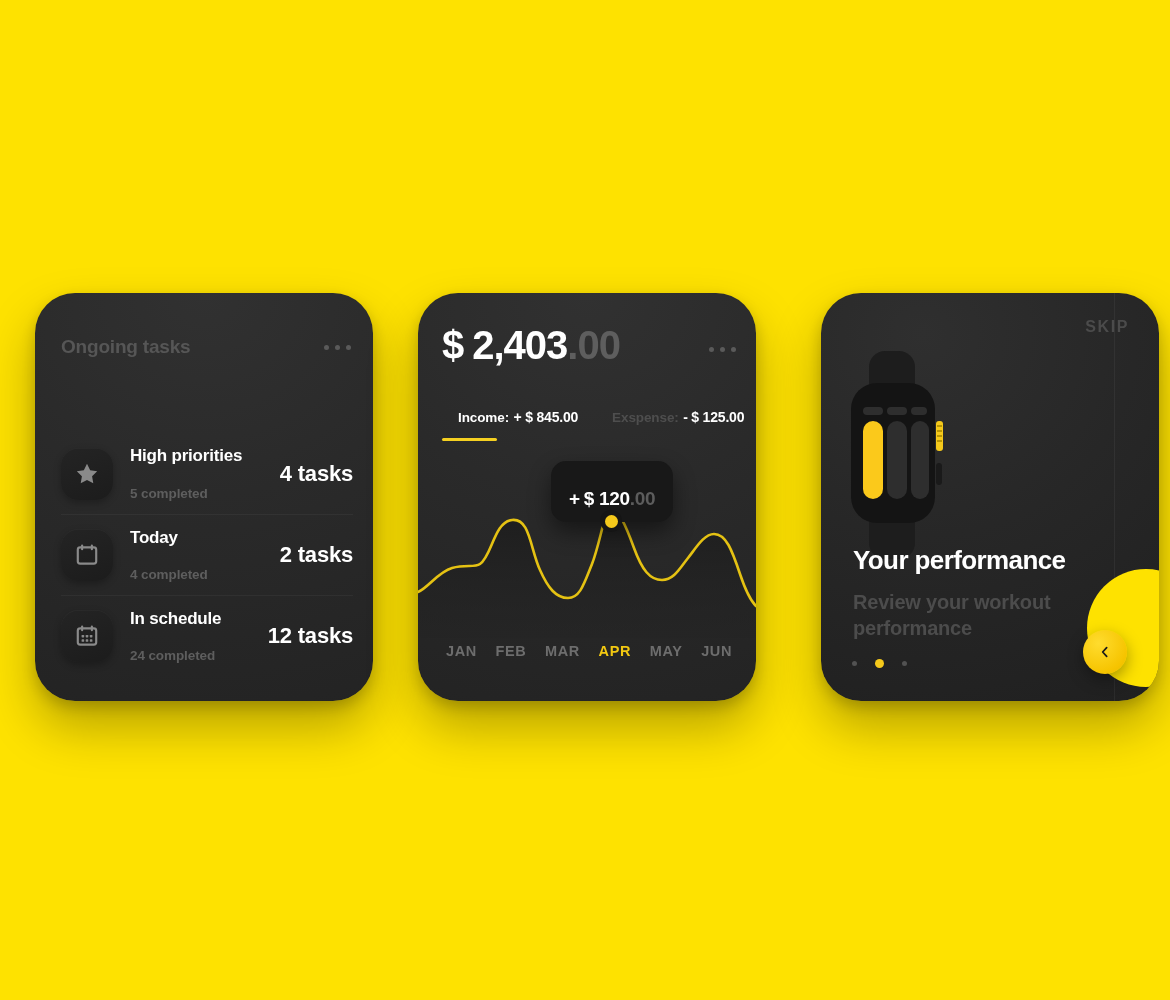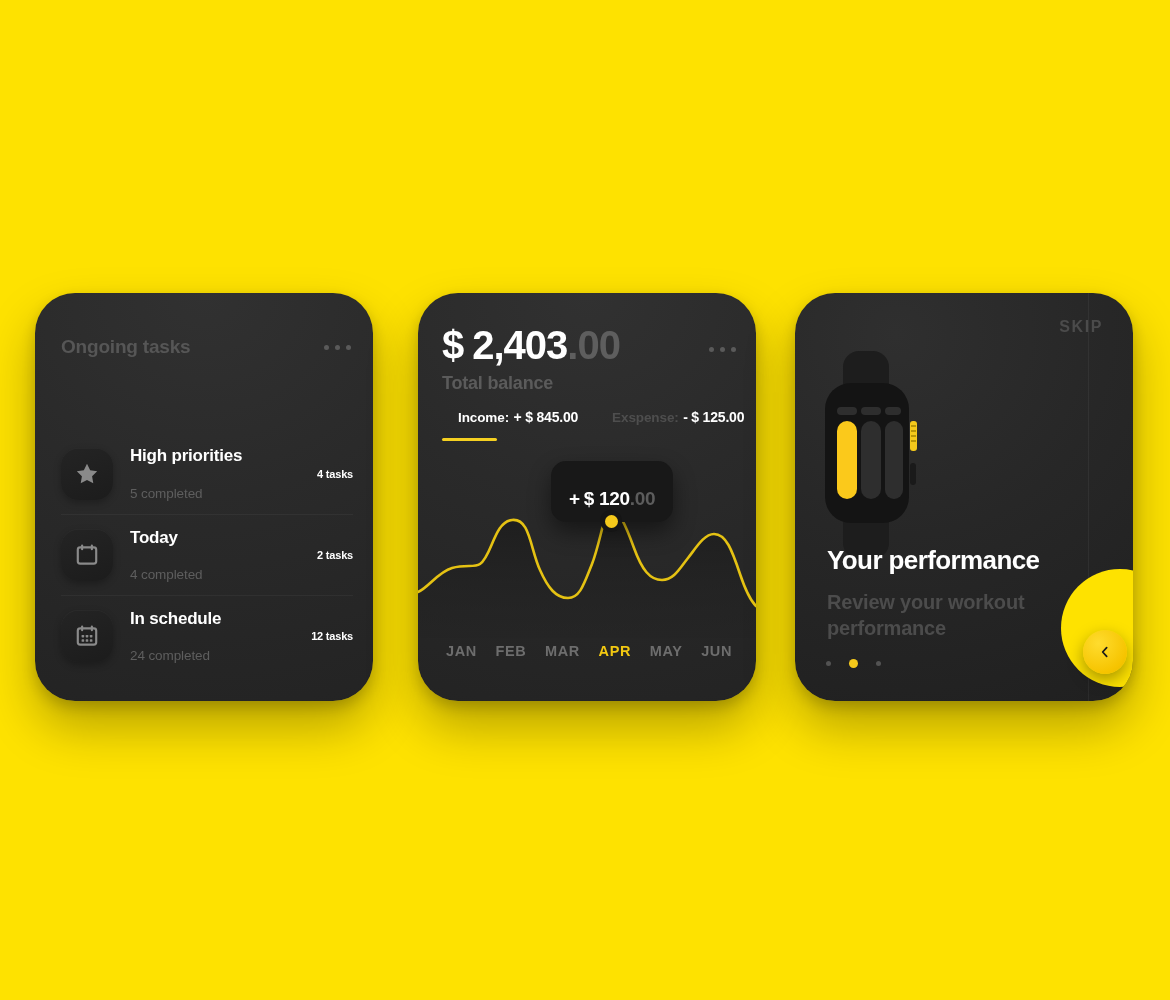--- a/index.html
+++ b/index.html
@@ -21,21 +21,21 @@
     top:293px;
     width:338px; height:408px;
     border-radius:40px;
     background:
       radial-gradient(150% 110% at 50% 0%, #313131 0%, #2a2a2a 45%, #232323 100%);
     box-shadow:0 26px 50px rgba(0,0,0,.28), 0 6px 14px rgba(0,0,0,.18);
     overflow:hidden;
   }
   #card-task     { left:35px; }
   #card-balance  { left:418px; }
-  #card-perf     { left:795px; background:
+  #card-perf     { left:821px; background:
       radial-gradient(140% 110% at 30% 10%, #2f2f2f 0%, #272727 45%, #1f1f1f 100%); }
 
   
   .task-head { position:absolute; left:26px; top:36px; right:22px; }
   .task-title {
     font-size:31px; font-weight:bold; color:#ffffff; letter-spacing:-.5px;
     line-height:1.05;
   }
   .task-sub {
     margin-top:7px;
@@ -62,24 +62,24 @@
     flex:0 0 auto;
   }
   .tile svg { display:block; }
   .task-text { margin-left:17px; flex:1 1 auto; min-width:0; }
   .task-name {
     font-size:17px; font-weight:bold; color:#fff; letter-spacing:-.2px;
     line-height:1.15;
   }
   .task-done {
     margin-top:20px;
-    font-size:13.5px; font-weight:normal; color:#5e5e5e; letter-spacing:-.1px;
+    font-size:13.5px; font-weight:bold; color:#5e5e5e; letter-spacing:-.1px;
   }
   .task-count {
-    font-size:11px; font-weight:bold; color:#ffffff; letter-spacing:-.2px;
+    font-size:22px; font-weight:bold; color:#ffffff; letter-spacing:-.2px;
     flex:0 0 auto; padding-left:8px;text-align:center;
   }
 
   
   .bal-head { position:absolute; left:24px; top:30px; right:20px; }
   .bal-amount {
     font-size:40px; font-weight:bold; color:#fff; letter-spacing:-1px;
     line-height:1.1; white-space:nowrap;
   }
   .bal-amount .cur { margin-right:9px; }
@@ -256,21 +256,20 @@
 
     </div>
   </div>
 
   <div class="card" id="card-balance">
 
     <div class="bal-head">
       <div class="bal-amount">
         <span class="cur">$</span><span>2,403</span><span class="cents">.00</span>
       </div>
-      <div class="bal-sub">Total balance</div>
       <div class="dots-menu" style="top:24px;">
         <i></i>
         <i></i>
         <i></i>
       </div>
     </div>
 
     <div class="bal-stats">
       <div class="stat income">
         <span class="lbl">Income:</span>

